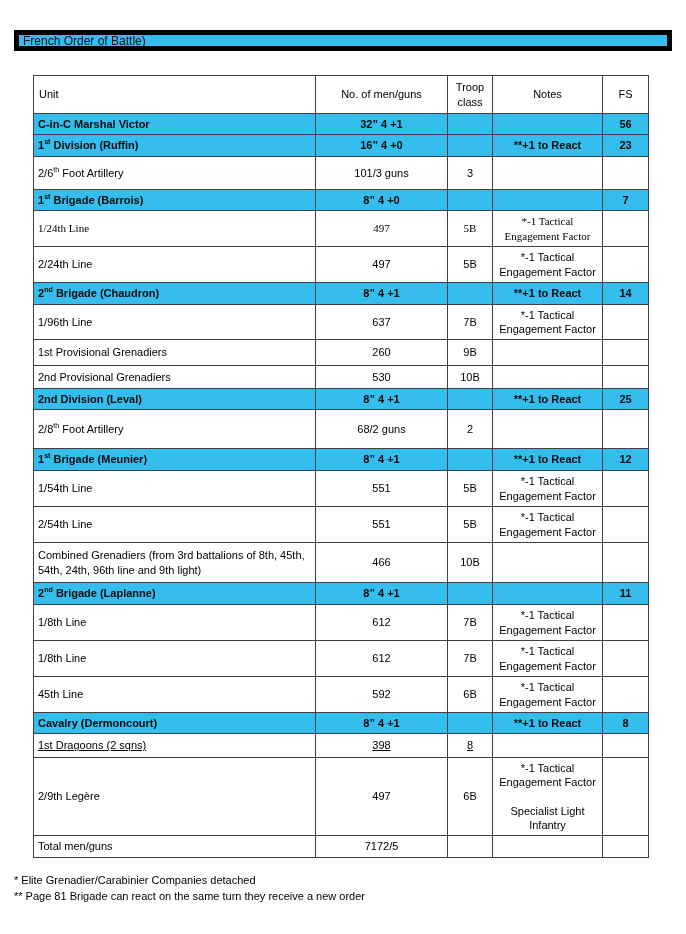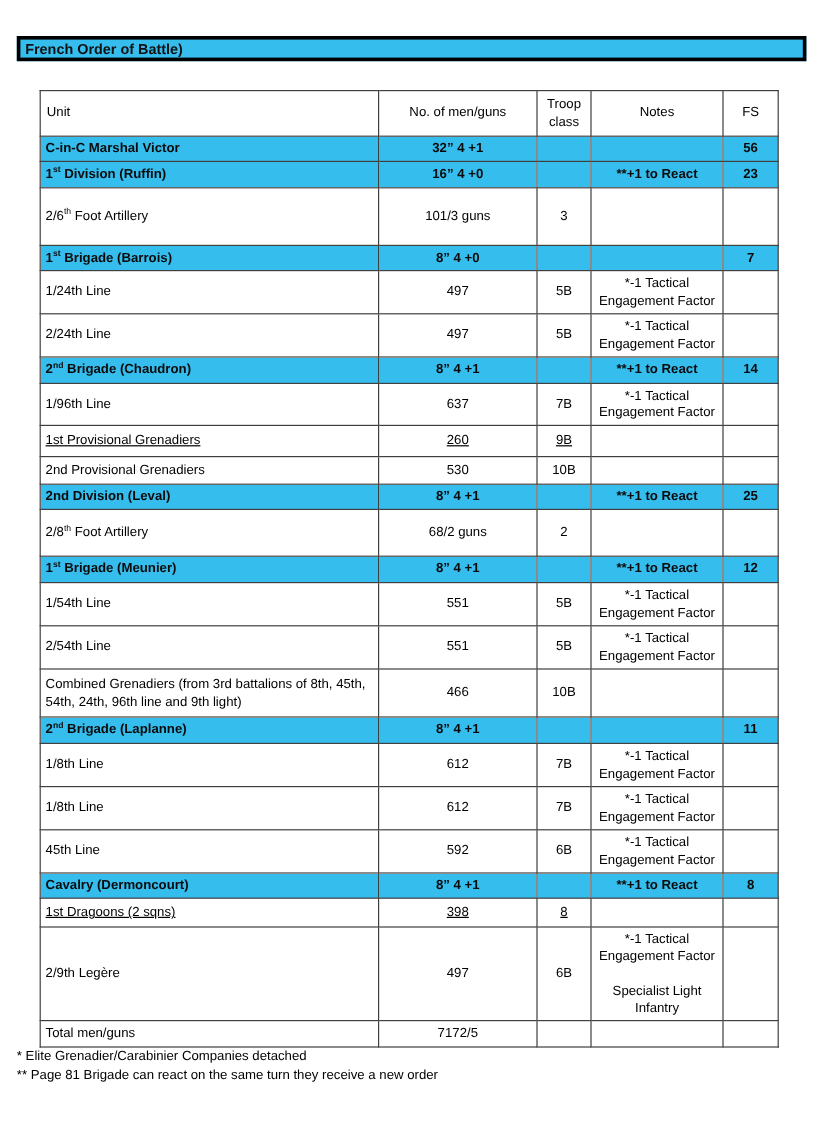--- a/index.html
+++ b/index.html
@@ -15,24 +15,24 @@
     background: #ffffff;
     --accent: #35bdee;
     --fs-red: #e8336a;
     --border: #404040;
   }
   .title-bar {
     position: absolute;
     left: 14px; top: 30px;
     width: 658px; height: 21px;
     background: var(--accent);
-    border: 3px solid #000000;
+    border: 5px solid #000000;
     display: flex; align-items: center;
     padding-left: 4px;
-    font-size: 12px; font-weight: bold;
+    font-size: 12px; font-weight: normal;
     color: #111111;
     text-align: right;
   }
   table.oob {
     position: absolute;
     left: 33px; top: 75px;
     width: 615px;
     border-collapse: collapse;
     font-size: 11px;
     table-layout: fixed;
@@ -104,35 +104,35 @@
           <td class="c-notes"></td>
           <td class="c-fs fs-red">56</td>
         </tr>
         <tr class="hl" style="height: 22px;">
           <td class="c-unit">1<sup>st</sup> Division (Ruffin)</td>
           <td class="c-men">16” 4 +0</td>
           <td class="c-class"></td>
           <td class="c-notes">**+1 to React</td>
           <td class="c-fs fs-red">23</td>
         </tr>
-        <tr style="height: 48px;">
+        <tr style="height: 33px;">
           <td class="c-unit">2/6<sup>th</sup> Foot Artillery</td>
           <td class="c-men">101/3 guns</td>
           <td class="c-class">3</td>
           <td class="c-notes"></td>
           <td class="c-fs"></td>
         </tr>
         <tr class="hl" style="height: 21px;">
           <td class="c-unit">1<sup>st</sup> Brigade (Barrois)</td>
           <td class="c-men">8” 4 +0</td>
           <td class="c-class"></td>
           <td class="c-notes"></td>
           <td class="c-fs">7</td>
         </tr>
-        <tr style="height: 36px;">
+        <tr style="height: 36px; font-family: Liberation Serif, serif;">
           <td class="c-unit">1/24th Line</td>
           <td class="c-men">497</td>
           <td class="c-class">5B</td>
           <td class="c-notes">*-1 Tactical
 Engagement Factor</td>
           <td class="c-fs"></td>
         </tr>
         <tr style="height: 36px;">
           <td class="c-unit">2/24th Line</td>
           <td class="c-men">497</td>
@@ -149,21 +149,21 @@
           <td class="c-fs">14</td>
         </tr>
         <tr style="height: 35px;">
           <td class="c-unit">1/96th Line</td>
           <td class="c-men">637</td>
           <td class="c-class">7B</td>
           <td class="c-notes">*-1 Tactical
 Engagement Factor</td>
           <td class="c-fs"></td>
         </tr>
-        <tr style="height: 26px; text-decoration: underline;">
+        <tr style="height: 26px;">
           <td class="c-unit">1st Provisional Grenadiers</td>
           <td class="c-men">260</td>
           <td class="c-class">9B</td>
           <td class="c-notes"></td>
           <td class="c-fs"></td>
         </tr>
         <tr style="height: 23px;">
           <td class="c-unit">2nd Provisional Grenadiers</td>
           <td class="c-men">530</td>
           <td class="c-class">10B</td>

